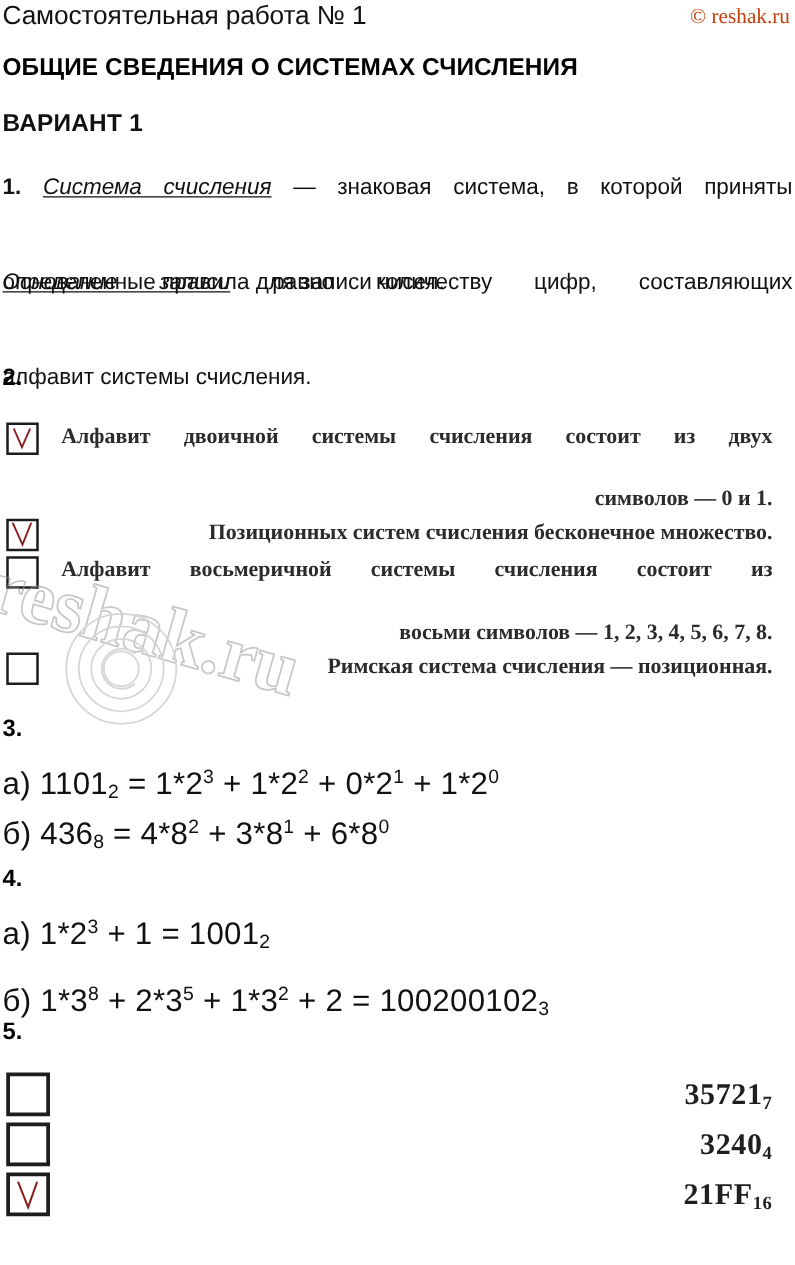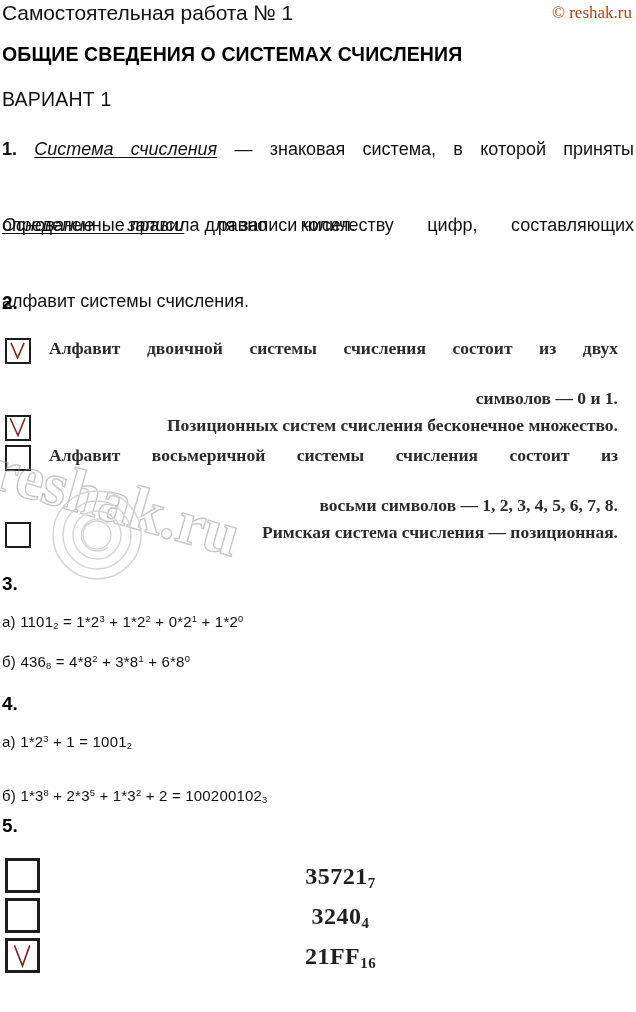--- a/index.html
+++ b/index.html
@@ -60,21 +60,21 @@
     font-weight: bold;
     letter-spacing: 0.1px;
     white-space: nowrap;
     color: #000;
   }
   .variant {
     position: absolute;
     left: 2px;
     top: 88px;
     font-size: 19.5px;
-    font-weight: 400;
+    font-weight: 700;
     letter-spacing: 0.2px;
     white-space: nowrap;
     color: #111;
   }
 
   
   .para {
     position: absolute;
     left: 2px;
     width: 632px;
@@ -193,36 +193,36 @@
   .cb-text .lastline { display: block; text-align: right; }
 
   
   .cb-list.list5 .cb-text {
     margin-left: 23px;
     font-family: "Liberation Serif", serif;
     font-size: 24px;
     line-height: 36px;
     font-weight: bold;
     letter-spacing: 0.5px;
-    text-align: center;
+    text-align: right;
     color: #1f1f1f;
     white-space: nowrap;
   }
   .cb-list.list5 .cb-text sub {
     font-size: 0.62em;
     bottom: -0.28em;
     position: relative;
     vertical-align: baseline;
   }
 
   
   .mathline {
     position: absolute;
     left: 2px;
-    font-size: 15px;
+    font-size: 25px;
     color: #111;
     white-space: nowrap;
     letter-spacing: 0.2px;
   }
   .mathline sup {
     font-size: 0.62em;
     vertical-align: baseline;
     position: relative;
     bottom: 0.55em;
   }

